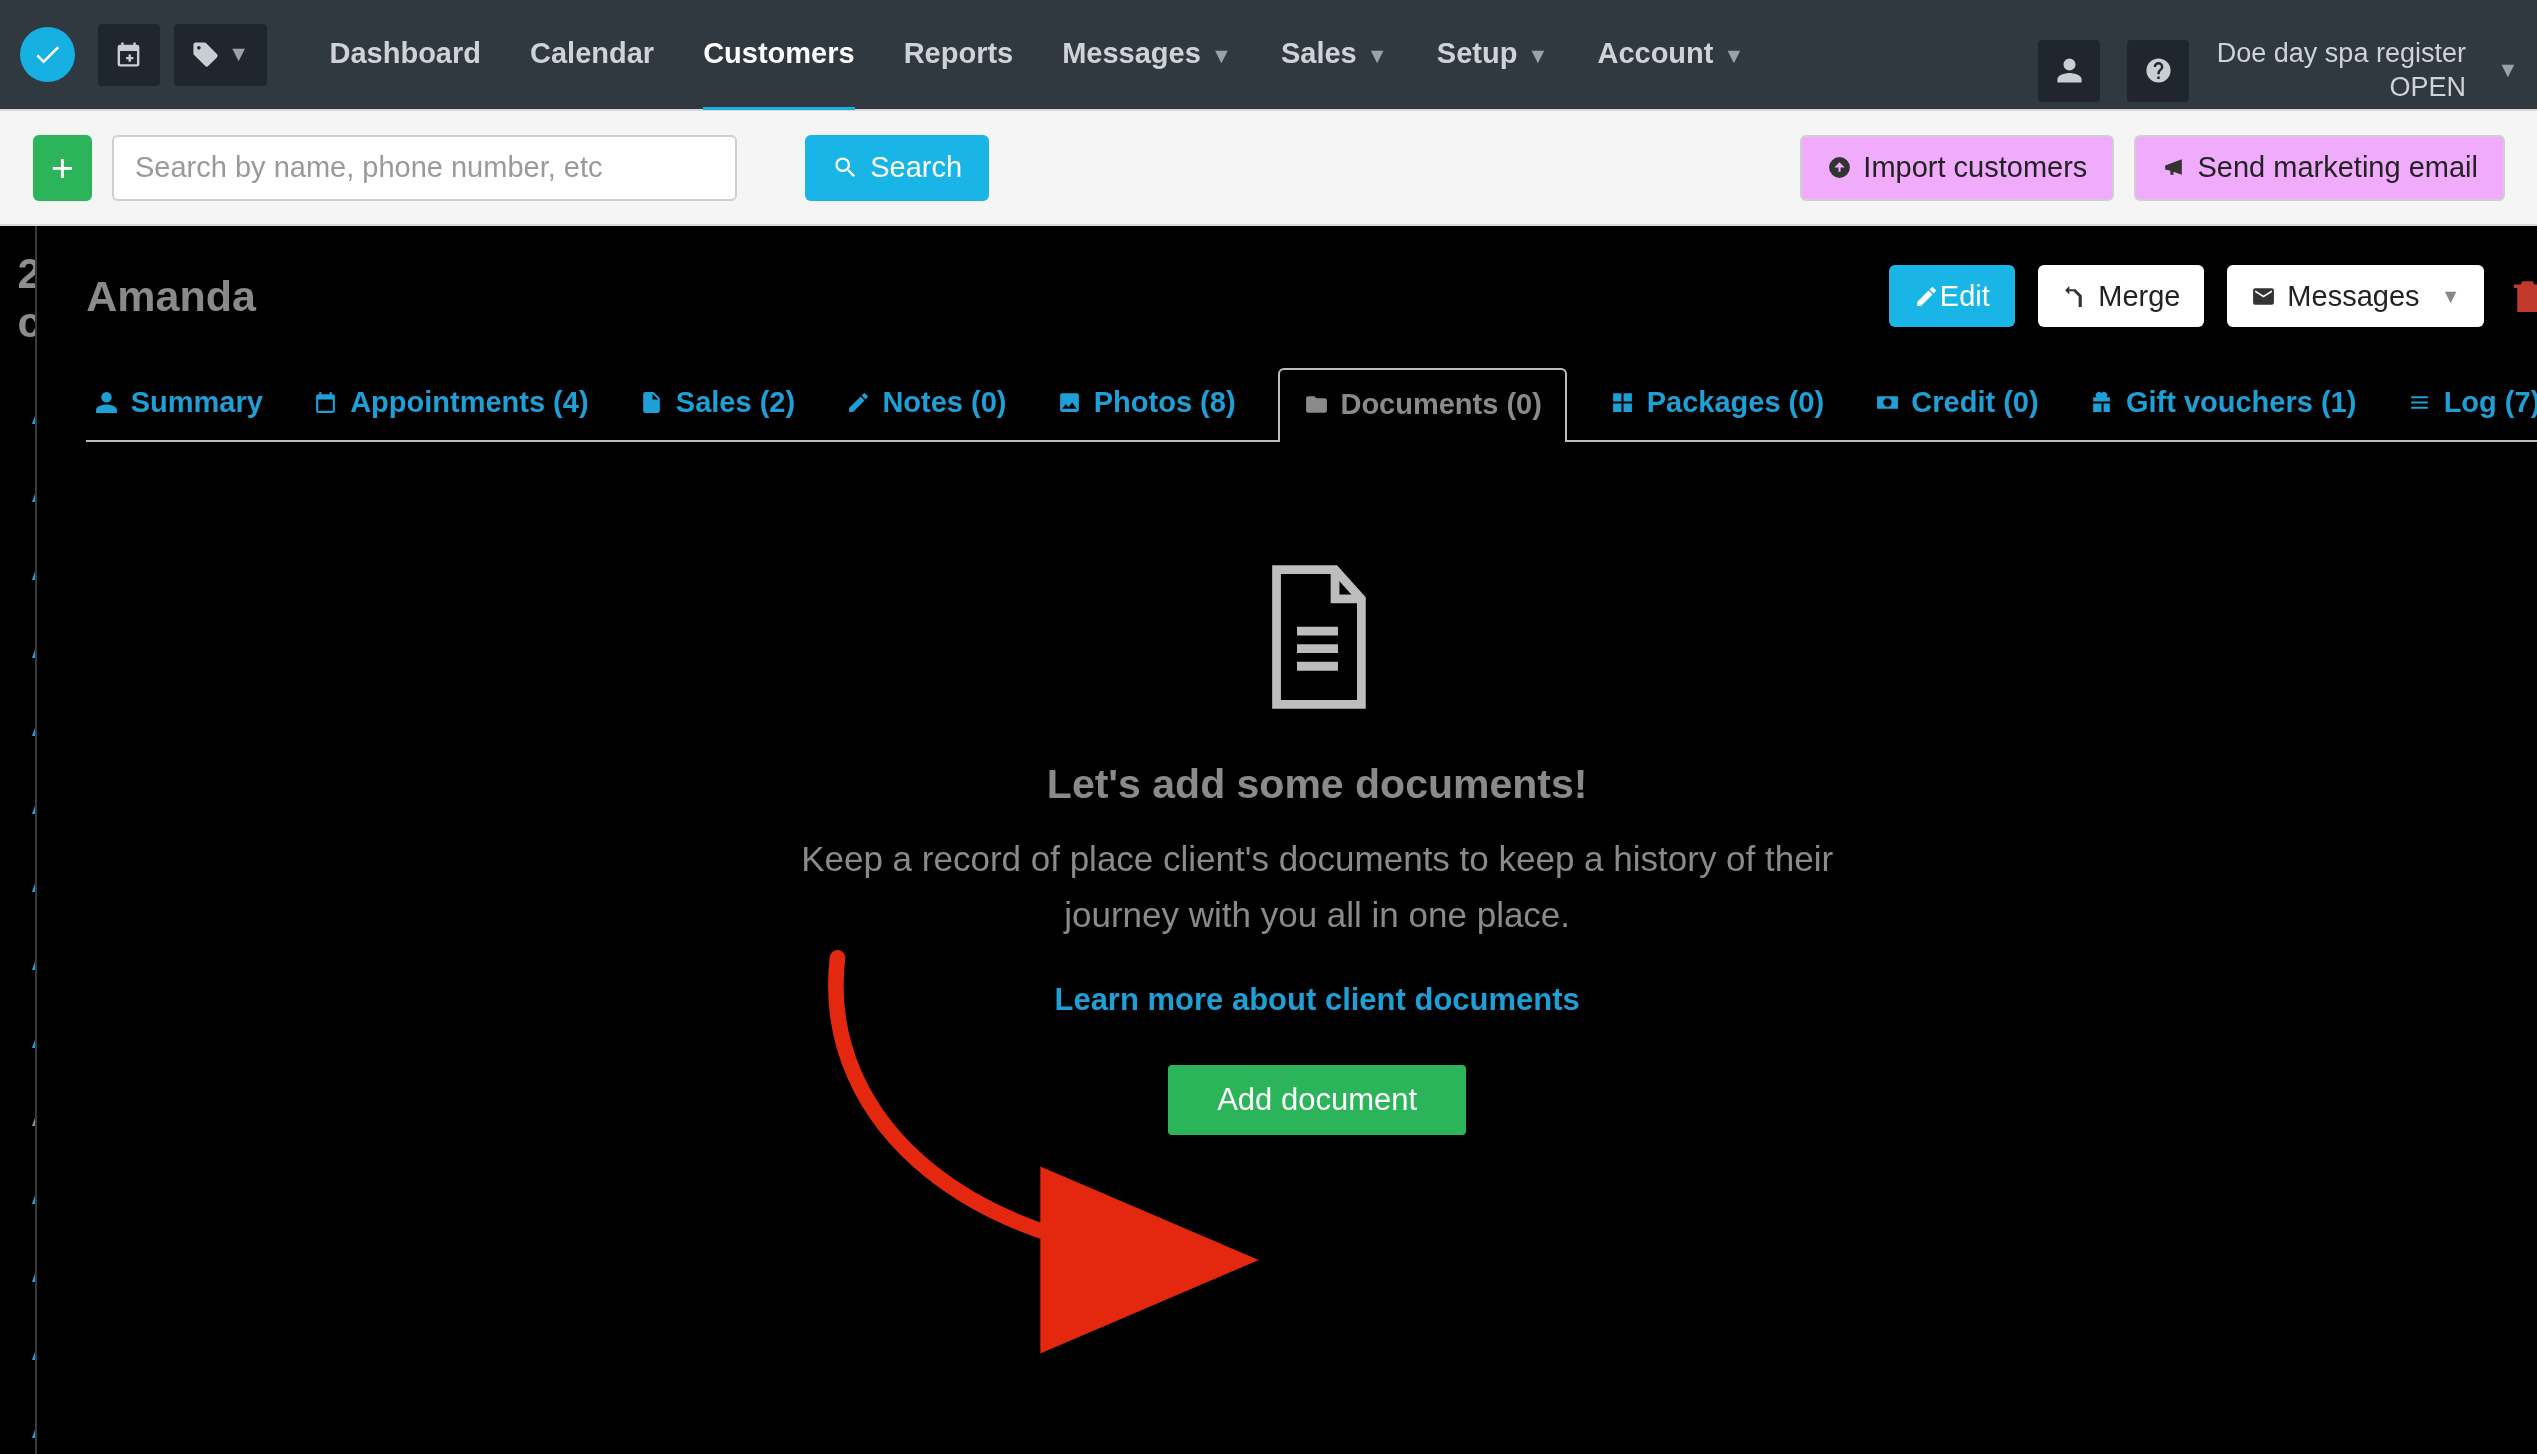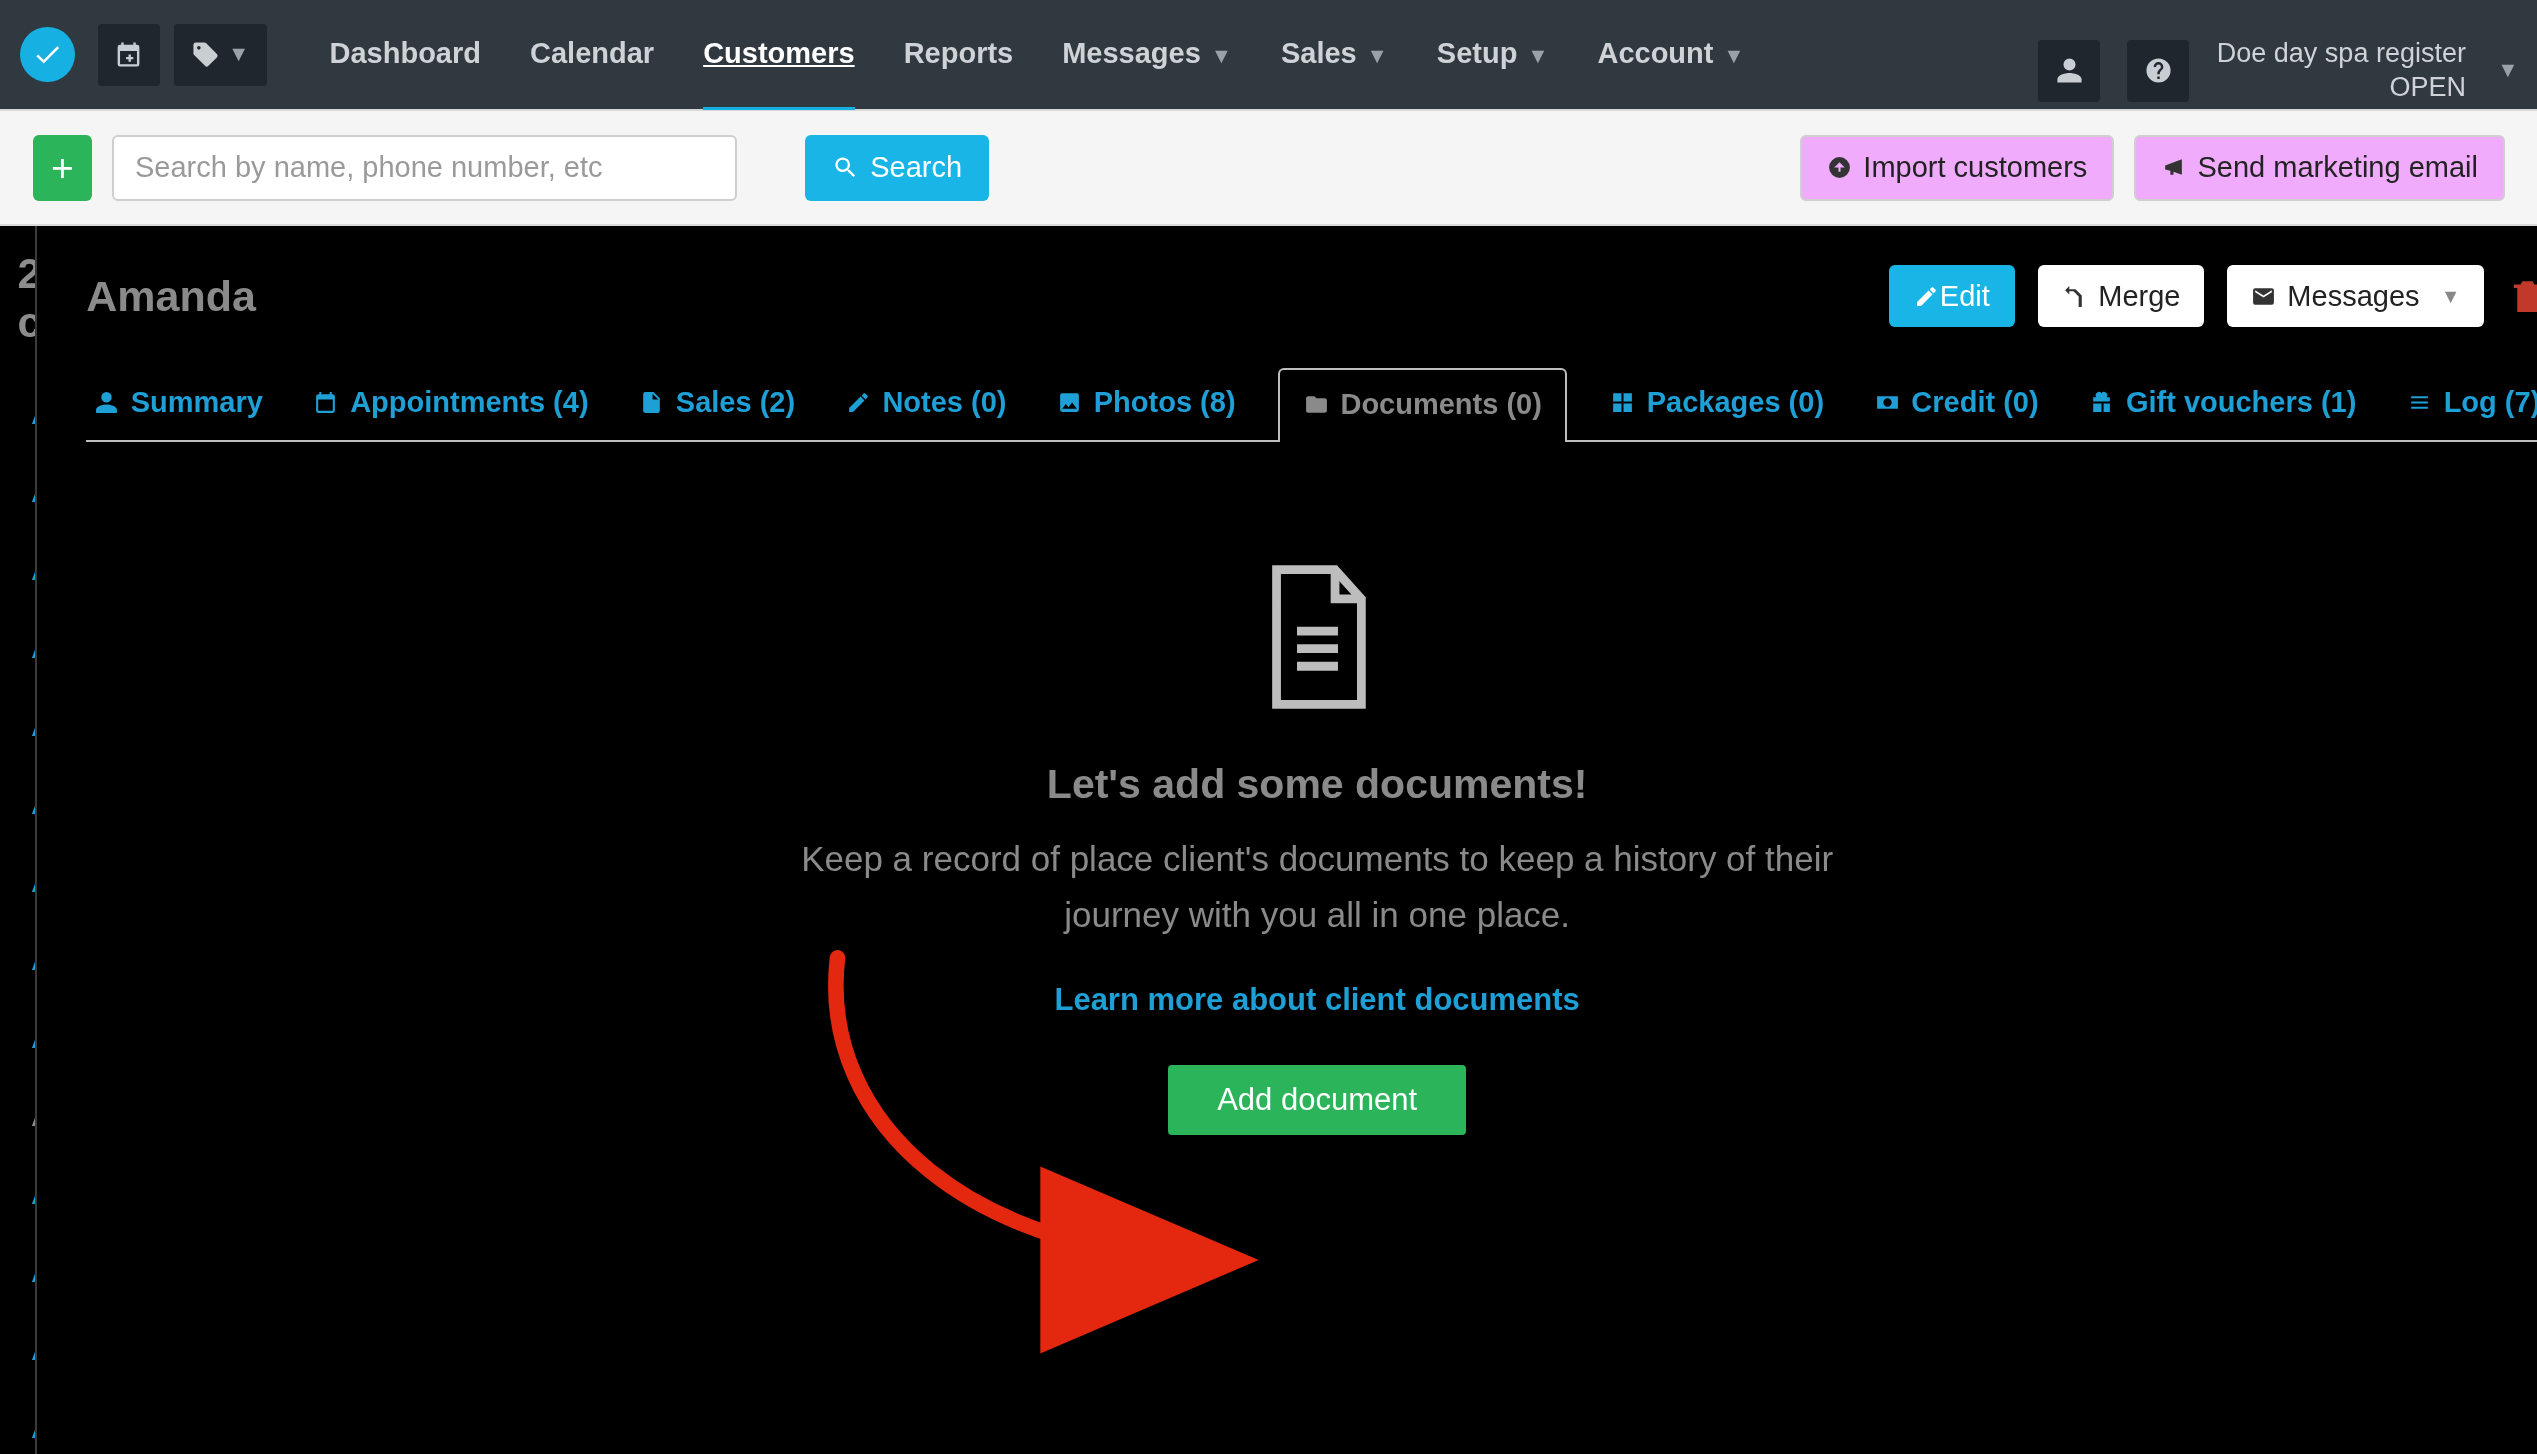--- a/index.html
+++ b/index.html
@@ -30,21 +30,21 @@
     width: 62px; height: 62px;
     background: #1f262d;
     display: flex; align-items: center; justify-content: center;
     margin-right: 13.7px;
     border-radius: 3.9px;
   }
   .nav-icon-btn.tag { padding: 0 17.6px; width: auto; }
   .nav-icon-btn svg { width: 29px; height: 29px; fill: #c9ced3; }
   .topnav-links { display: flex; gap: 49px; margin-left: 49px; }
   .topnav-link { color: #cfd3d7; font-weight: 600; font-size: 29px; padding: 37px 0; cursor: pointer; text-align: center; }
-  .topnav-link.active { color: #fff; border-bottom: 3.9px solid #16B0E3; text-decoration: underline; }
+  .topnav-link.active { color: #fff; border-bottom: 3.9px solid #16B0E3; }
   .topnav-link .caret { margin-left: 9.8px; font-size: 21.5px; color: #9aa1a8; }
   .topnav-spacer { flex: 1; }
   .topnav-right { display: flex; align-items: center; gap: 13.7px; margin-top: 32px; }
   .register-box { color: #cfd3d7; text-align: right; line-height: 1.25; padding-right: 9.8px; }
   .register-box .line1 { font-size: 27px; }
   .register-box .line2 { font-size: 27px; }
   .caret-down { font-size: 21.5px; color: #9aa1a8; margin-left: 7.8px; }
 
   
   .toolbar {

